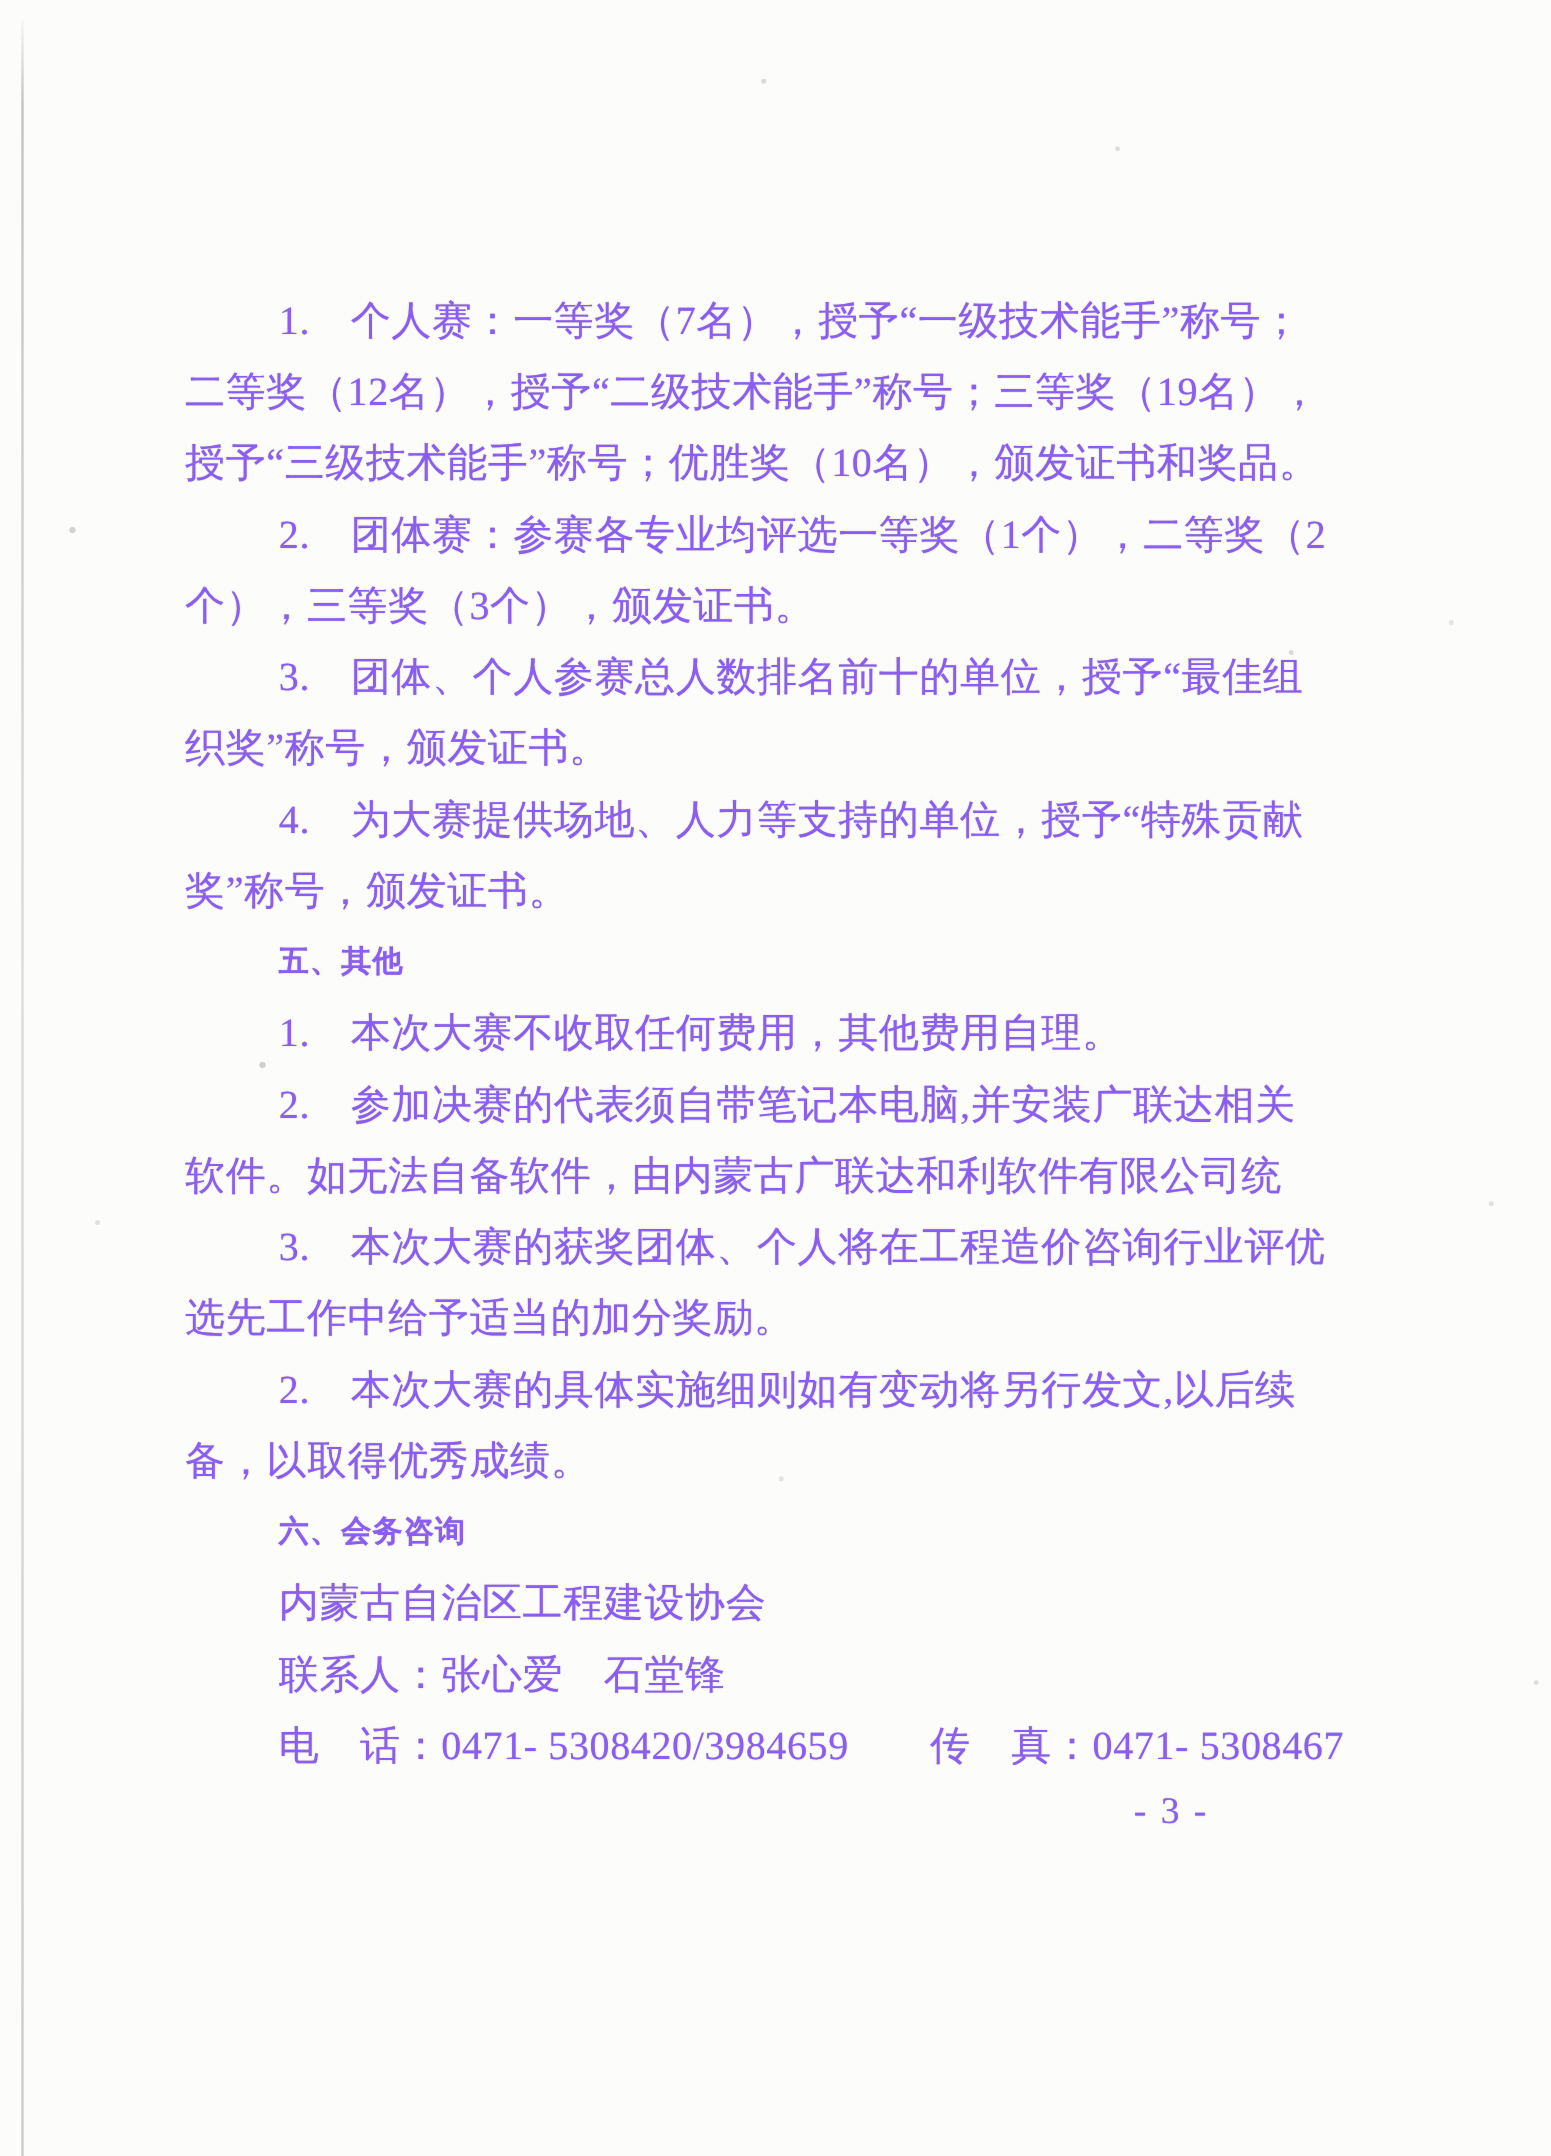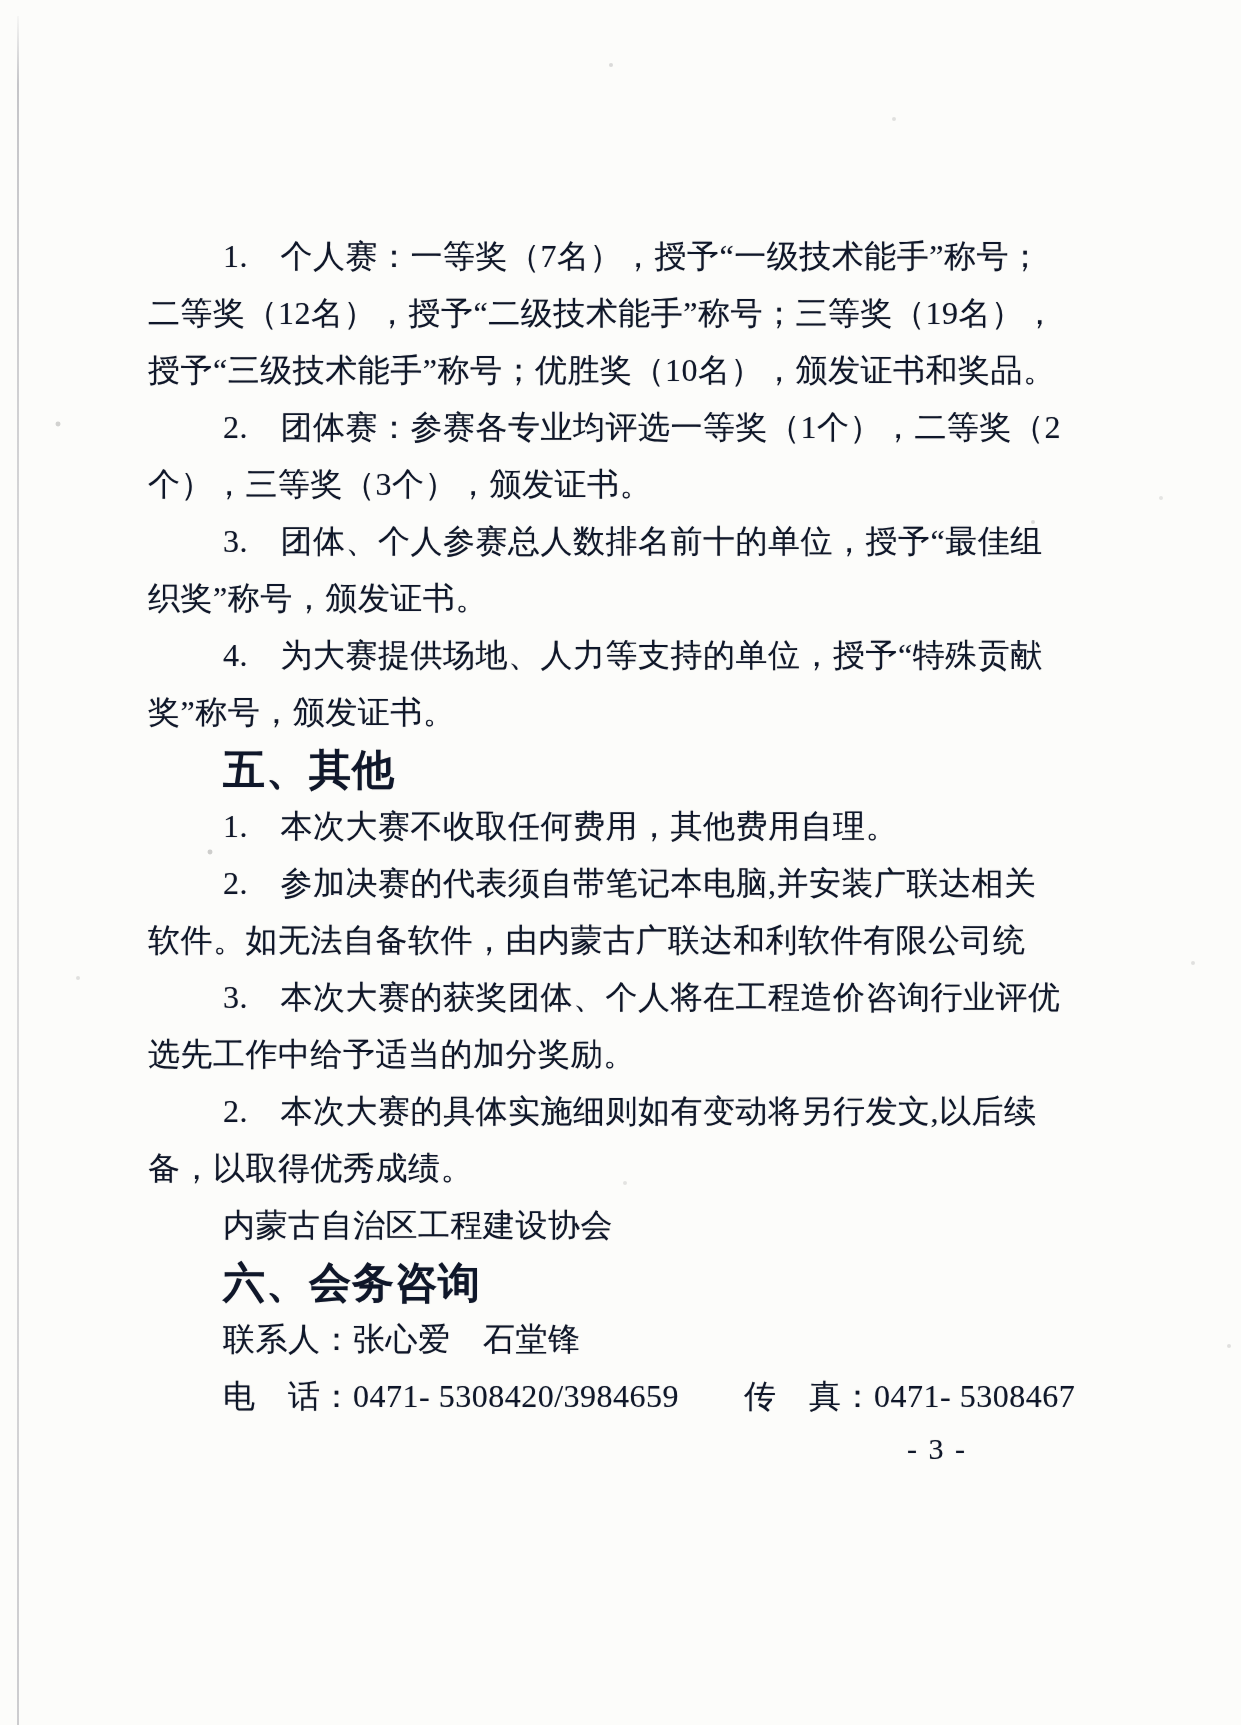--- a/index.html
+++ b/index.html
@@ -4,21 +4,21 @@
 <style>
   html, body { margin: 0; padding: 0; background: #e9e9e9; }
   .page {
     position: relative;
     width: 1241px;
     height: 1725px;
     margin: 0 auto;
     background: #fcfcfa;
     overflow: hidden;
     font-family: "Liberation Serif", "DejaVu Serif", serif;
-    color: #0f172a;
+    color: #8b5cf6;
   }
   
   .scan-edge {
     position: absolute;
     left: 17px; top: 16px; bottom: 0;
     width: 2px;
     background: linear-gradient(to bottom,
       rgba(130,130,140,0.05),
       rgba(130,130,140,0.45) 4%,
       rgba(150,150,158,0.30) 45%,
@@ -52,21 +52,21 @@
     line-height: 57px;
     font-size: 32px;
     white-space: pre;
     letter-spacing: 0.5px;
     text-shadow: 0 0 1px rgba(60,60,60,0.45);
   }
   .indent { padding-left: 75px; }
   .heading {
     font-family: "Liberation Sans", "DejaVu Sans", sans-serif;
     font-weight: 700;
-    font-size: 42px;
+    font-size: 24px;
     letter-spacing: 1px;
   }
   .pagenum {
     height: 48px;
     line-height: 48px;
     font-size: 30px;
     text-align: right;
     padding-right: 86px;
     letter-spacing: 2px;
   }
@@ -89,19 +89,19 @@
     <div class="line indent">4.　为大赛提供场地、人力等支持的单位，授予“特殊贡献</div>
     <div class="line">奖”称号，颁发证书。</div>
     <div class="line indent heading">五、其他</div>
     <div class="line indent">1.　本次大赛不收取任何费用，其他费用自理。</div>
     <div class="line indent">2.　参加决赛的代表须自带笔记本电脑,并安装广联达相关</div>
     <div class="line">软件。如无法自备软件，由内蒙古广联达和利软件有限公司统</div>
     <div class="line indent">3.　本次大赛的获奖团体、个人将在工程造价咨询行业评优</div>
     <div class="line">选先工作中给予适当的加分奖励。</div>
     <div class="line indent">2.　本次大赛的具体实施细则如有变动将另行发文,以后续</div>
     <div class="line">备，以取得优秀成绩。</div>
+    <div class="line indent heading">六、会务咨询</div>
     <div class="line indent">内蒙古自治区工程建设协会</div>
-    <div class="line indent heading">六、会务咨询</div>
     <div class="line indent">联系人：张心爱　石堂锋</div>
     <div class="line indent">电　话：0471- 5308420/3984659　　传　真：0471- 5308467</div>
     <div class="line pagenum">- 3 -</div>
   </div>
 </div>
 
 </body></html>

